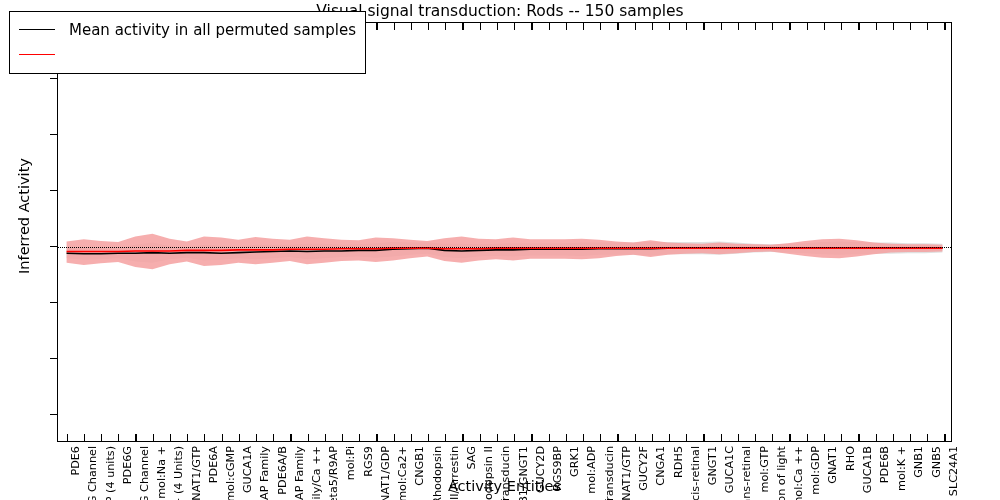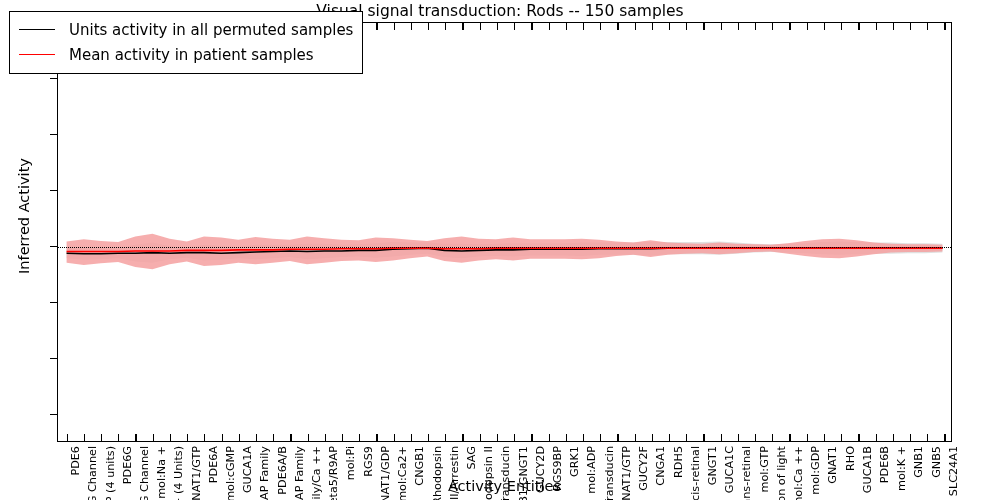--- a/index.html
+++ b/index.html
@@ -354,21 +354,20 @@
         <div class="xtick-mark" style="left: 869.183px;"></div>
         <div class="xtick-mark top" style="left: 869.183px;"></div>
         <div class="xtick-mark" style="left: 886.394px;"></div>
         <div class="xtick-mark top" style="left: 886.394px;"></div>
       </div>
   </div>
 
   <div id="legend">
     <div class="legend-row">
       <span class="legend-swatch" style="border-top-color: rgb(0, 0, 0);"></span>
-      <span class="legend-text">Units activity in all permuted samples</span>
+      <span class="legend-text">Mean activity in all permuted samples</span>
     </div>
     <div class="legend-row">
       <span class="legend-swatch" style="border-top-color: rgb(255, 0, 0);"></span>
-      <span class="legend-text">Mean activity in patient samples</span>
     </div>
   </div>
 
 </div>
 
 </body></html>

